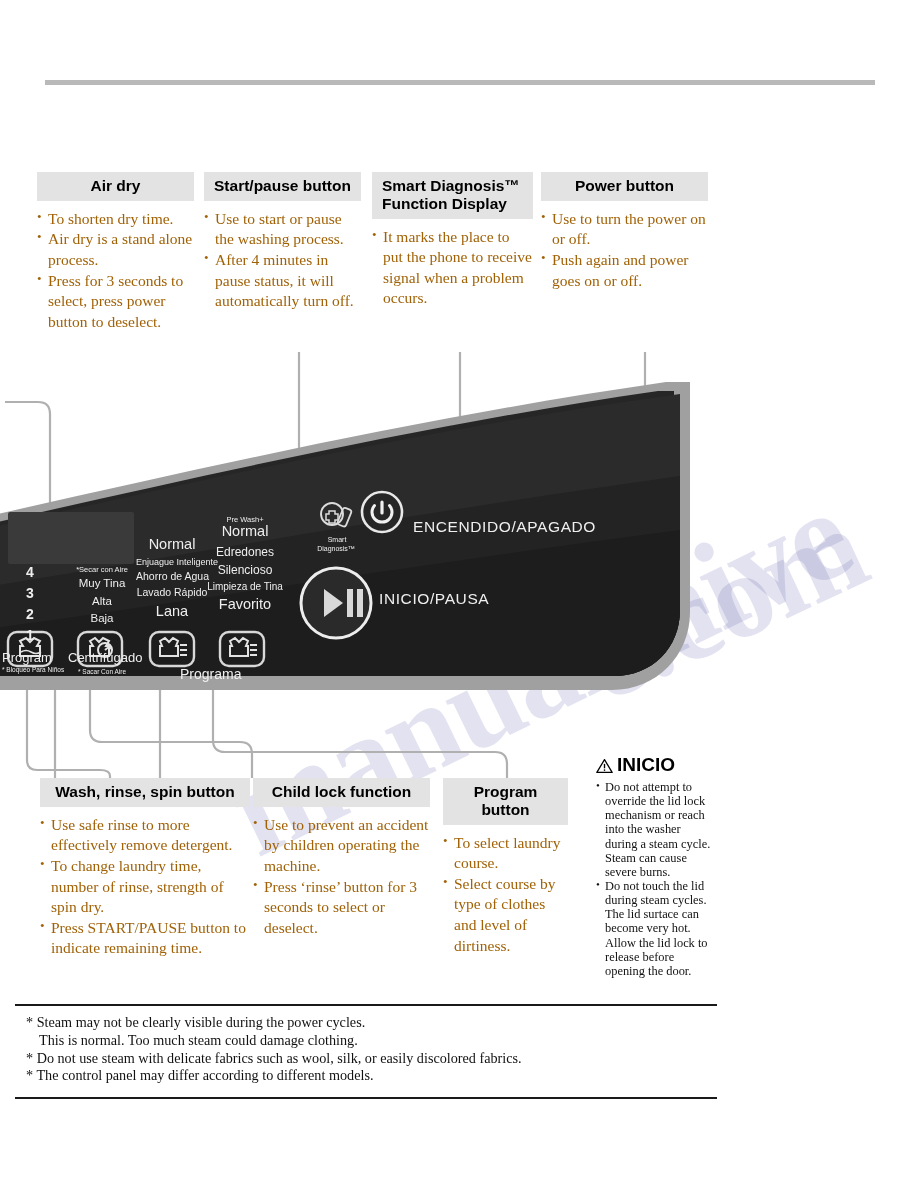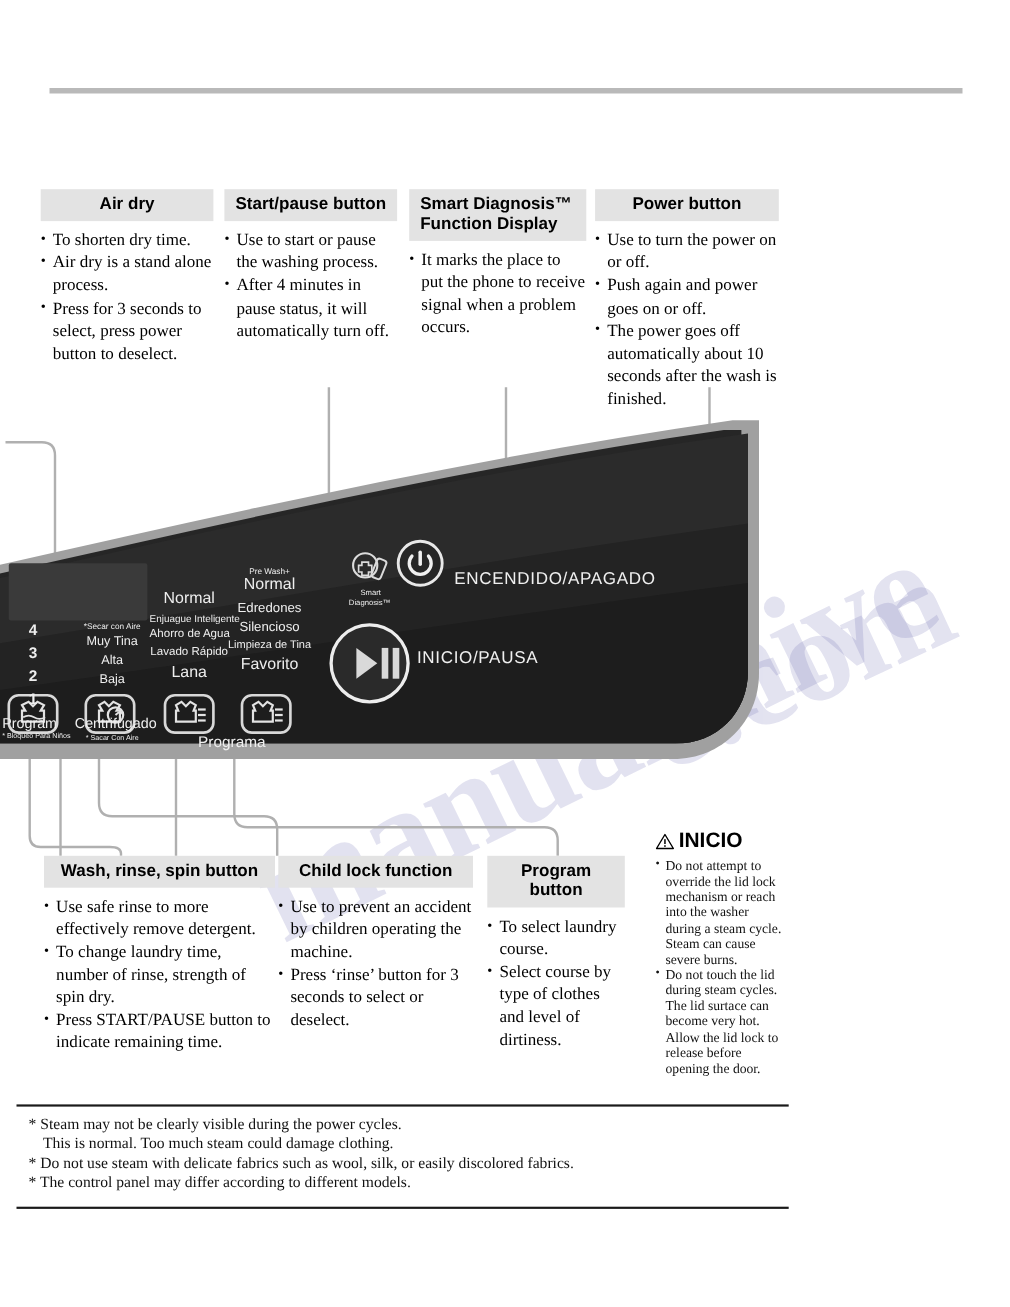--- a/index.html
+++ b/index.html
@@ -60,21 +60,21 @@
     padding: 5px 6px 6px 6px;
     line-height: 1.15;
     box-sizing: border-box;
   }
   .callout-title.left-al { text-align: left; padding-left: 10px; }
   .callout-body {
     margin-top: 8px;
     font-family: "Liberation Serif", serif;
     font-size: 15.5px;
     line-height: 1.33;
-    color: #000000;
+    color: #a16207;
   }
   .callout-body ul { margin: 0; padding: 0; list-style: none; }
   .callout-body li {
     position: relative;
     padding-left: 11px;
     margin-bottom: 0px;
   }
   .callout-body li::before {
     content: "\2022";
     position: absolute;
@@ -366,21 +366,20 @@
       </ul>
     </div>
   </div>
 
   <div class="callout" style="left:541px; top:172px; width:167px;">
     <div class="callout-title">Power button</div>
     <div class="callout-body">
       <ul>
         <li>Use to turn the power on or off.</li>
         <li>Push again and power goes on or off.</li>
-        <li>The power goes off automatically about 10 seconds after the wash is finished.</li>
       </ul>
     </div>
   </div>
 
   <div class="callout" style="left:40px; top:778px; width:210px;">
     <div class="callout-title">Wash, rinse, spin button</div>
     <div class="callout-body">
       <ul>
         <li>Use safe rinse to more effectively remove detergent.</li>
         <li>To change laundry time, number of rinse, strength of spin dry.</li>

